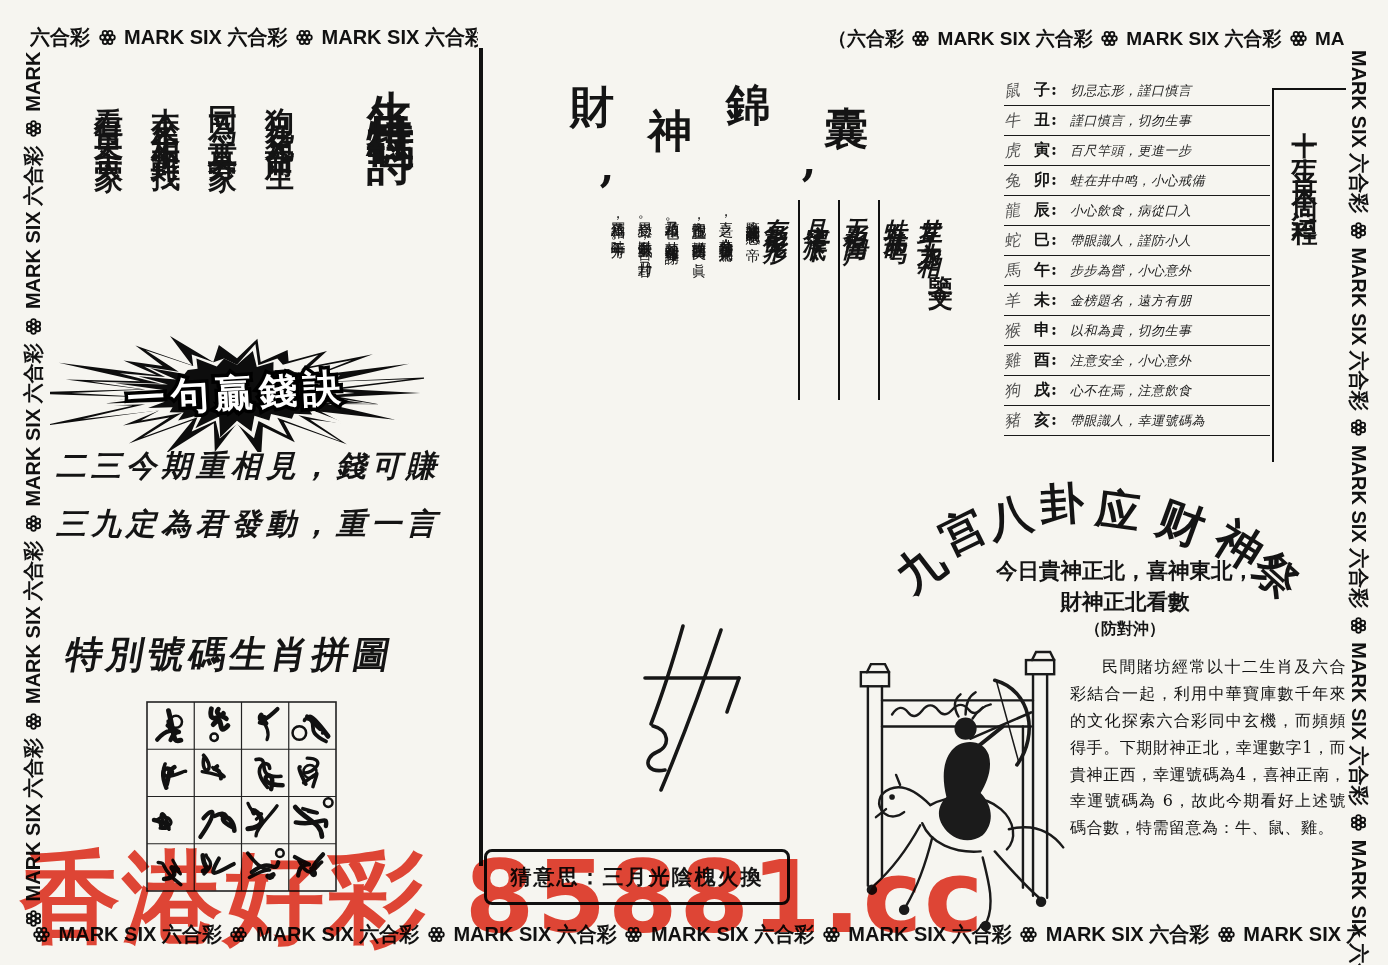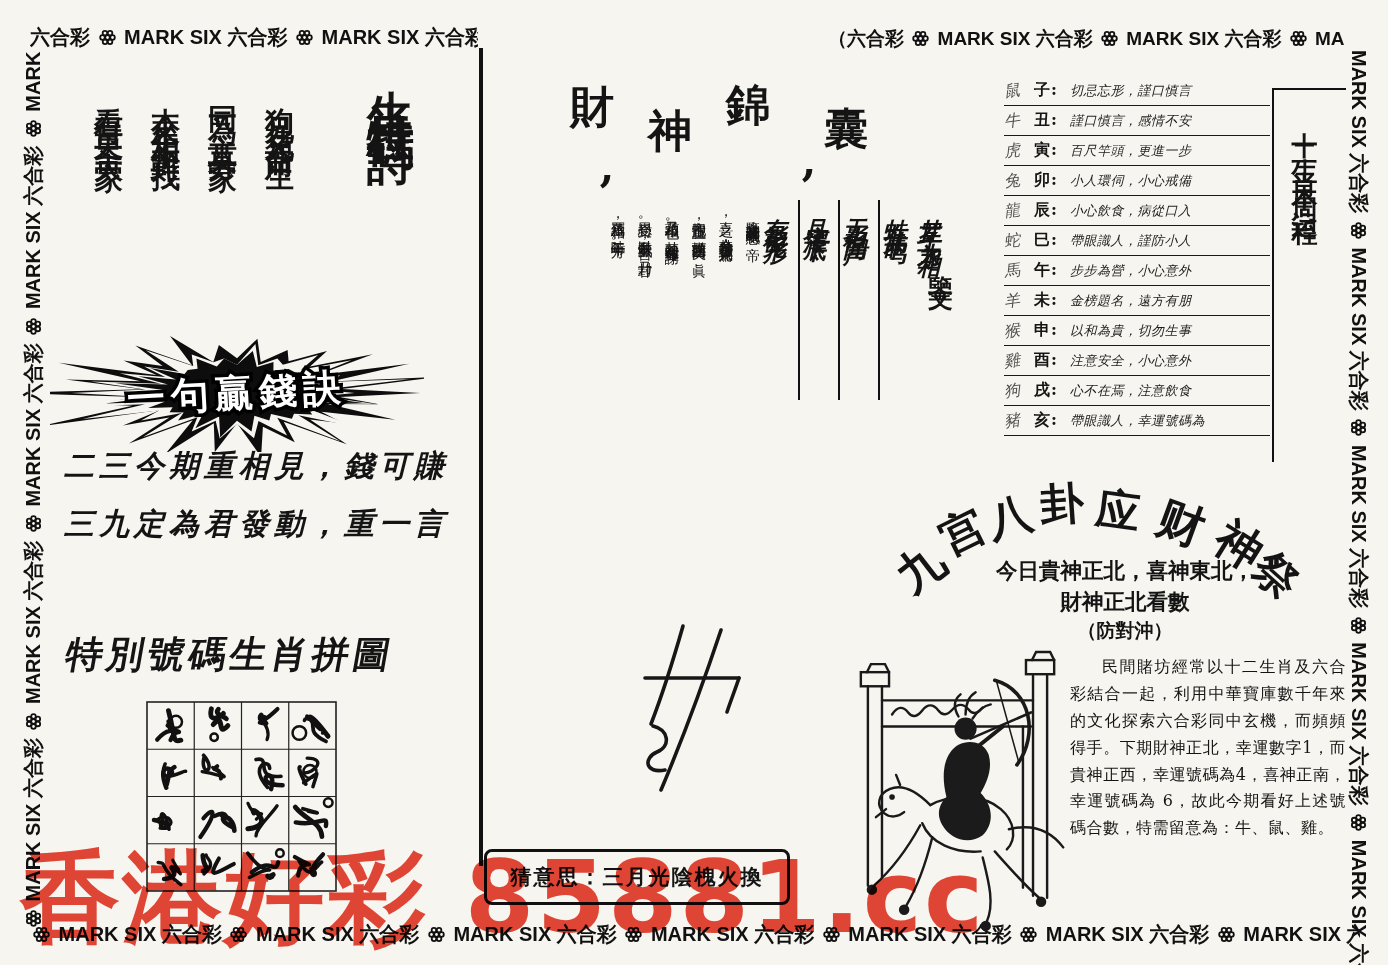--- a/index.html
+++ b/index.html
@@ -15,21 +15,21 @@
   #border-left{left:20px;top:930px;width:880px;transform:rotate(-90deg);}
   #border-right{left:1372px;top:50px;width:915px;transform:rotate(90deg);}
   #mast-strip{left:828px;top:26px;width:517px;height:30px;font-size:19px;}
   #divider{left:479px;top:48px;width:4px;height:818px;background:#111;}
   
   .vtext{writing-mode:vertical-rl;text-orientation:upright;}
   #lp-title{left:360px;top:52px;height:320px;font:700 47px "DejaVu Serif",serif;letter-spacing:12px;}
   .poemcol{top:84px;height:290px;font:600 29px "DejaVu Serif",serif;letter-spacing:9px;}
   #pc0{left:260px;} #pc1{left:203px;} #pc2{left:146px;} #pc3{left:89px;}
   #burst{left:50px;top:334px;}
-  .vline{left:56px;width:420px;font:700 30px "DejaVu Serif",serif;font-style:italic;letter-spacing:5px;white-space:nowrap;margin-left:8px;}
+  .vline{left:56px;width:420px;font:700 30px "DejaVu Serif",serif;font-style:italic;letter-spacing:5px;white-space:nowrap;}
   #vl0{top:446px;} #vl1{top:504px;}
   #lp-hint{left:94px;top:564px;font:400 16.5px "DejaVu Serif",serif;letter-spacing:3px;}
   #puzzle-head{left:66px;top:630px;font:800 37px "Liberation Sans",sans-serif;
                transform:skewX(-10deg);letter-spacing:4px;}
   #puzzle{left:146px;top:701px;}
   
   #masthead{left:575px;top:10px;font:700 37px "Liberation Sans",sans-serif;letter-spacing:2px;}
   .tch{position:absolute;font:700 44px "DejaVu Serif",serif;}
   #t0{left:570px;top:78px;} #t1{left:648px;top:102px;} #t2{left:726px;top:76px;} #t3{left:824px;top:100px;}
   .qmark{position:absolute;font:900 46px "DejaVu Serif",serif;}
@@ -53,21 +53,21 @@
   .a0{left:898px;top:538px;font-size:46px;transform:rotate(-38deg);}
   .a1{left:941px;top:503px;font-size:44px;transform:rotate(-26deg);}
   .a2{left:988px;top:488px;font-size:44px;transform:rotate(-14deg);}
   .a3{left:1040px;top:475px;font-size:44px;transform:rotate(-4deg);}
   .a4{left:1096px;top:482px;font-size:44px;transform:rotate(8deg);}
   .a5{left:1158px;top:493px;font-size:46px;transform:rotate(20deg);}
   .a6{left:1216px;top:515px;font-size:46px;transform:rotate(32deg);}
   .a7{left:1254px;top:546px;font-size:44px;transform:rotate(42deg);}
   #dirlines{left:958px;top:556px;width:334px;text-align:center;font-family:"DejaVu Serif",serif;}
   #dl0,#dl1{font-size:21.5px;font-weight:600;line-height:1.42;}
-  #dl2{font-size:19px;font-weight:600;line-height:1.45;}
+  #dl2{font-size:16px;font-weight:600;line-height:1.45;}
   #glyph{left:612px;top:620px;}
   #horse{left:832px;top:646px;}
   #analysis{left:1070px;top:654px;width:276px;font:16px/1.68 "DejaVu Serif",serif;
             text-align:justify;text-indent:2em;letter-spacing:.5px;}
   #riddle{left:484px;top:849px;width:300px;height:50px;border:3px solid #111;border-radius:8px;
           display:flex;align-items:center;justify-content:center;
           font:600 21px "DejaVu Serif",serif;letter-spacing:2px;}
   #watermark{left:20px;top:832px;font:900 100px "DejaVu Sans",sans-serif;letter-spacing:2px;
              white-space:nowrap;z-index:50;mix-blend-mode:multiply;opacity:.93;}
 </style>
@@ -405,31 +405,31 @@
 
   <div id="ztable" class="abs">
       <div class="zrow">
         <span class="zicon">鼠</span>
         <span class="zbranch">子:</span>
         <span class="zfort">切忌忘形，謹口慎言</span>
       </div>
       <div class="zrow">
         <span class="zicon">牛</span>
         <span class="zbranch">丑:</span>
-        <span class="zfort">謹口慎言，感情不安</span>
+        <span class="zfort">謹口慎言，切勿生事</span>
       </div>
       <div class="zrow">
         <span class="zicon">虎</span>
         <span class="zbranch">寅:</span>
         <span class="zfort">百尺竿頭，更進一步</span>
       </div>
       <div class="zrow">
         <span class="zicon">兔</span>
         <span class="zbranch">卯:</span>
-        <span class="zfort">小人環伺，小心戒備</span>
+        <span class="zfort">蛙在井中鸣，小心戒備</span>
       </div>
       <div class="zrow">
         <span class="zicon">龍</span>
         <span class="zbranch">辰:</span>
         <span class="zfort">小心飲食，病從口入</span>
       </div>
       <div class="zrow">
         <span class="zicon">蛇</span>
         <span class="zbranch">巳:</span>
         <span class="zfort">帶眼識人，謹防小人</span>

